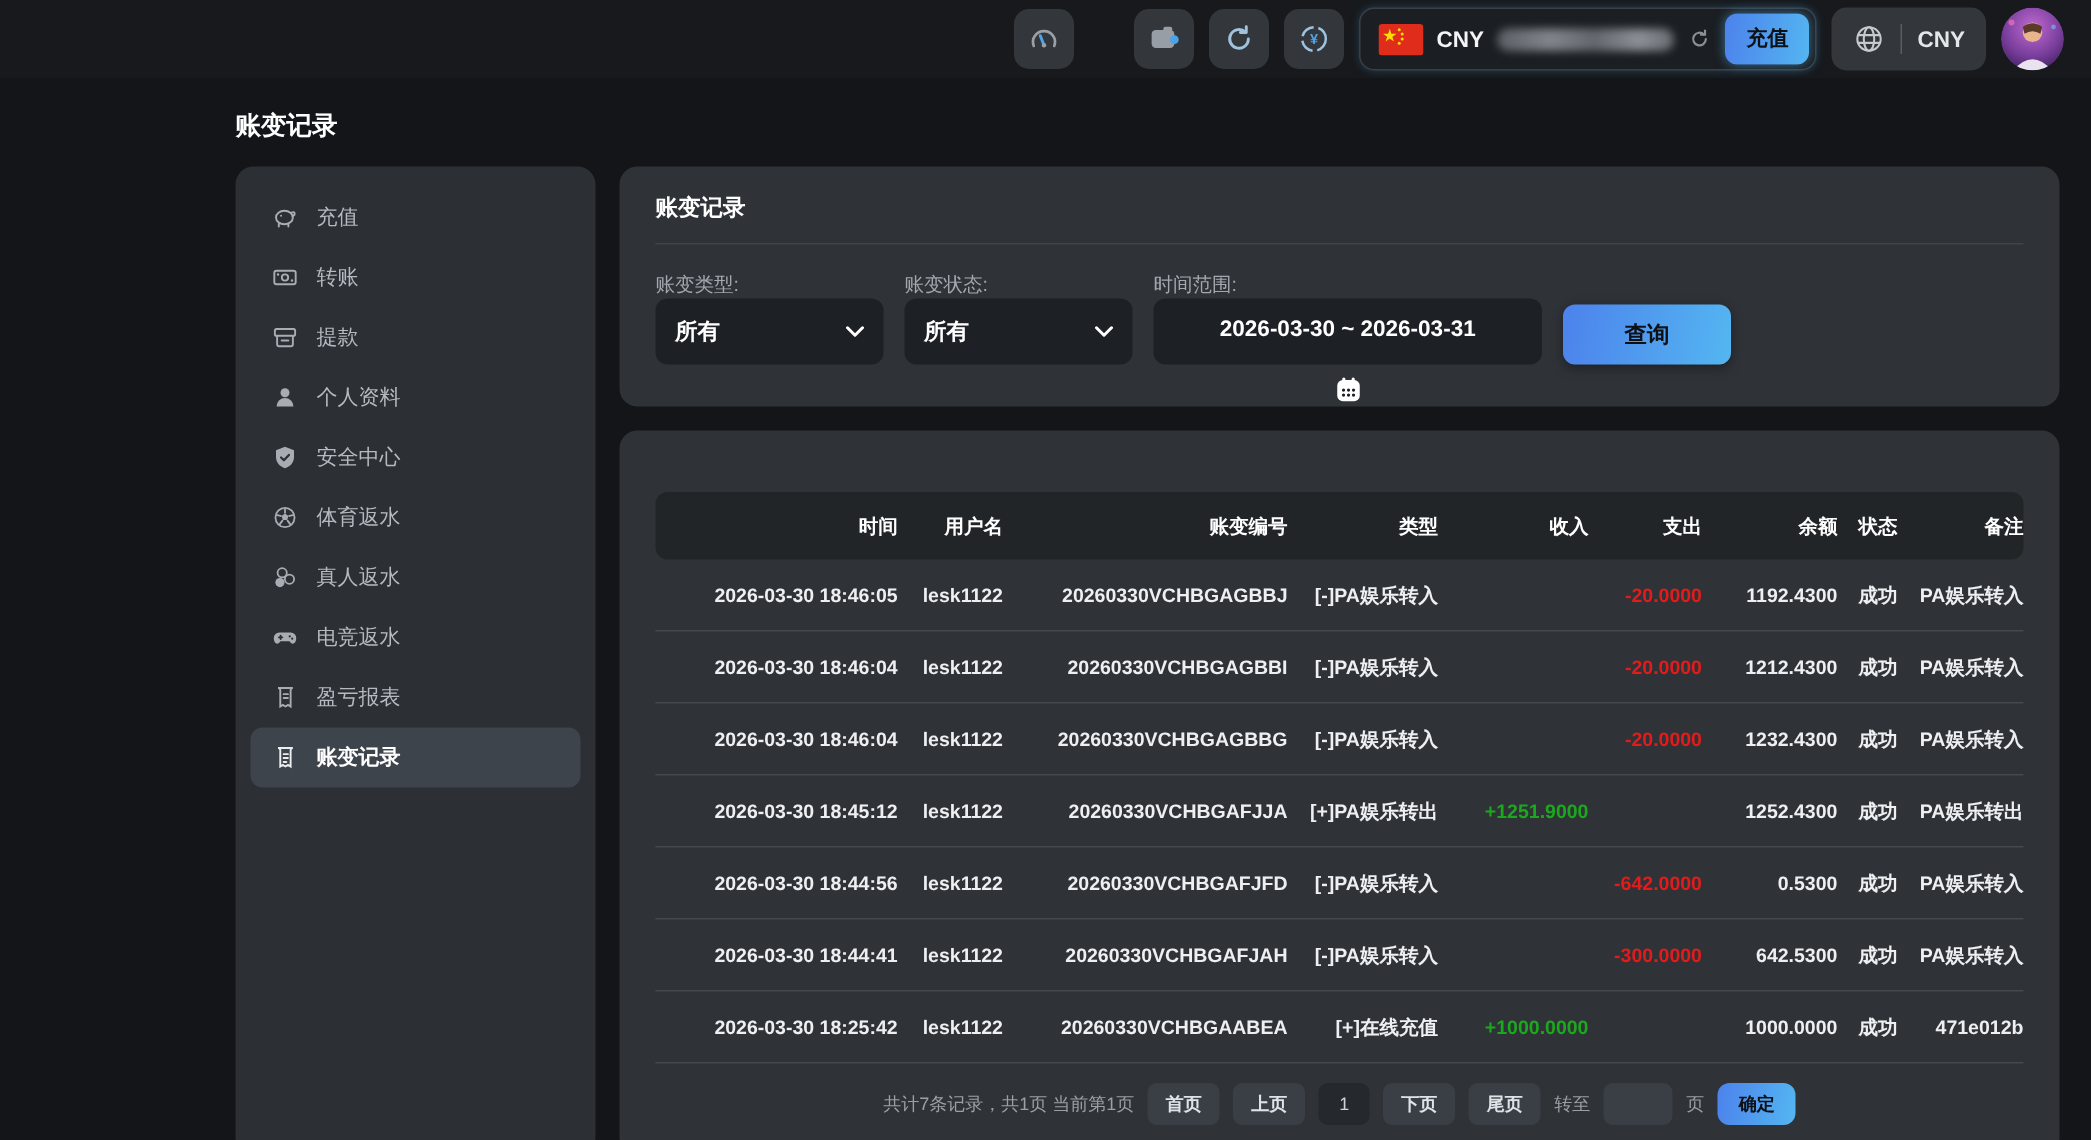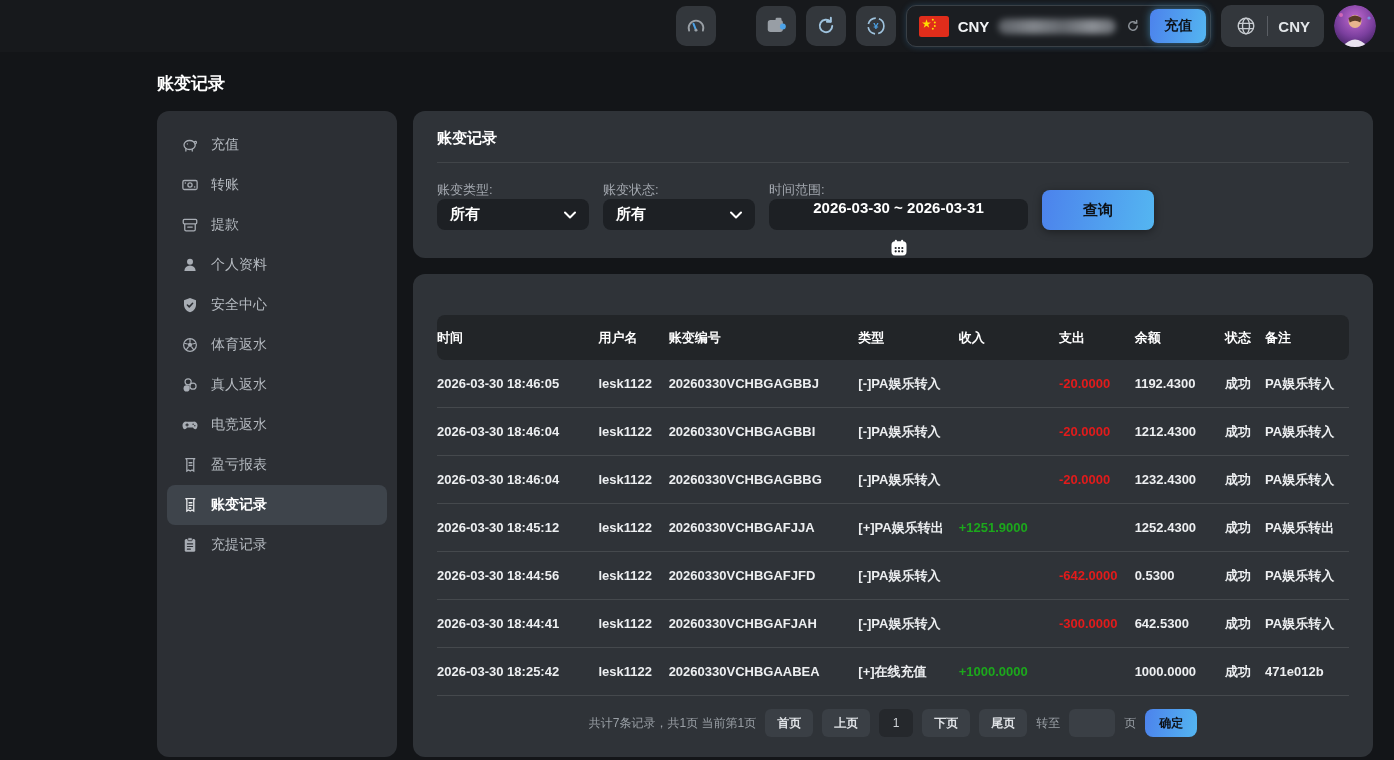--- a/index.html
+++ b/index.html
@@ -50,33 +50,33 @@
 
   
   .content { flex:1; min-width:0; display:flex; flex-direction:column; gap:16px; }
   .card { background:#2f3338; border-radius:12px; }
   .filter-card { padding:18px 24px 28px; }
   .card-title { color:#fff; font-size:15px; font-weight:bold; padding-bottom:14px;
     border-bottom:1px solid rgba(255,255,255,.09); margin-bottom:18px; }
   .filter-row { display:flex; gap:14px; align-items:flex-end; }
   .f-group { display:flex; flex-direction:column; }
   .f-label { color:#a3a8af; font-size:13px; }
-  .control { height:31px; background:#1d2024; border-radius:8px; color:#fff;
-    font-weight:bold; font-size:15px; padding:0 13px; display:flex;
+  .control { height:44px; background:#1d2024; border-radius:8px; color:#fff;
+    font-weight:bold; font-size:15px; padding:12px 13px; display:flex;
     align-items:center; justify-content:space-between; gap:22px; cursor:pointer; border:none; }
   .sel { width:152px; }
   .date { width:259px;flex-direction:column; }
   .control .chev svg { width:12px; height:8px; }
   .control .cal svg { width:20px; height:20px; }
   .search-btn { width:112px; height:40px; font-size:15px;
     box-shadow:0 2px 8px rgba(0,0,0,.4); }
 
   
   .table-card { padding:41px 24px 20px; }
-  .grid-row { display:grid; align-items:center; text-align:left;
+  .grid-row { display:grid; align-items:center; text-align:right;
     grid-template-columns:17.7% 7.7% 20.8% 11% 11% 8.3% 9.9% 4.4% 9.2%; }
   .t-head { height:45px; background:#222528; border-radius:8px;
     color:#fff; font-size:13px; font-weight:bold; }
   .t-row { height:48px; color:#edeff1; font-size:13px; font-weight:bold;
     border-bottom:1px solid rgba(255,255,255,.11); }
   .t-row .income { color:#1ca81c; }
   .t-row .expense { color:#e21b1b; }
 
   
   .pager { margin-top:13px; display:flex; align-items:center; justify-content:center;
@@ -291,30 +291,20 @@
   <div class="side-item active">
     <span class="s-icon">
           <svg viewBox="0 0 24 24" fill="none" stroke="currentColor" stroke-width="1.7">
             <path d="M7.5 3.5H19a2 2 0 0 0-2 2V20l-2.3-1.4L12.4 20l-2.3-1.4L7.8 20V5.5a2 2 0 0 0-2-2z"></path>
             <path d="M10.8 9h3.8M10.8 12.5h3.8M10.8 16h2.4" stroke-linecap="round"></path>
           </svg>
         </span>
     <span class="s-label">账变记录</span>
   </div>
 
-  <div class="side-item">
-    <span class="s-icon">
-          <svg viewBox="0 0 24 24">
-            <rect x="5" y="4" width="14" height="17" rx="2" fill="currentColor"></rect>
-            <rect x="9" y="2.3" width="6" height="4" rx="1.2" fill="currentColor" stroke="#2c2f34" stroke-width="1.2"></rect>
-            <path d="M8.5 10.5h7M8.5 14h7M8.5 17.5h4" stroke="#2c2f34" stroke-width="1.5" stroke-linecap="round"></path>
-          </svg>
-        </span>
-    <span class="s-label">充提记录</span>
-  </div>
 </aside>
 
   <section class="content">
 
     <div class="card filter-card">
       <div class="card-title">账变记录</div>
       <div class="filter-row">
         <div class="f-group">
           <span class="f-label">账变类型:</span>
           <div class="control sel">

